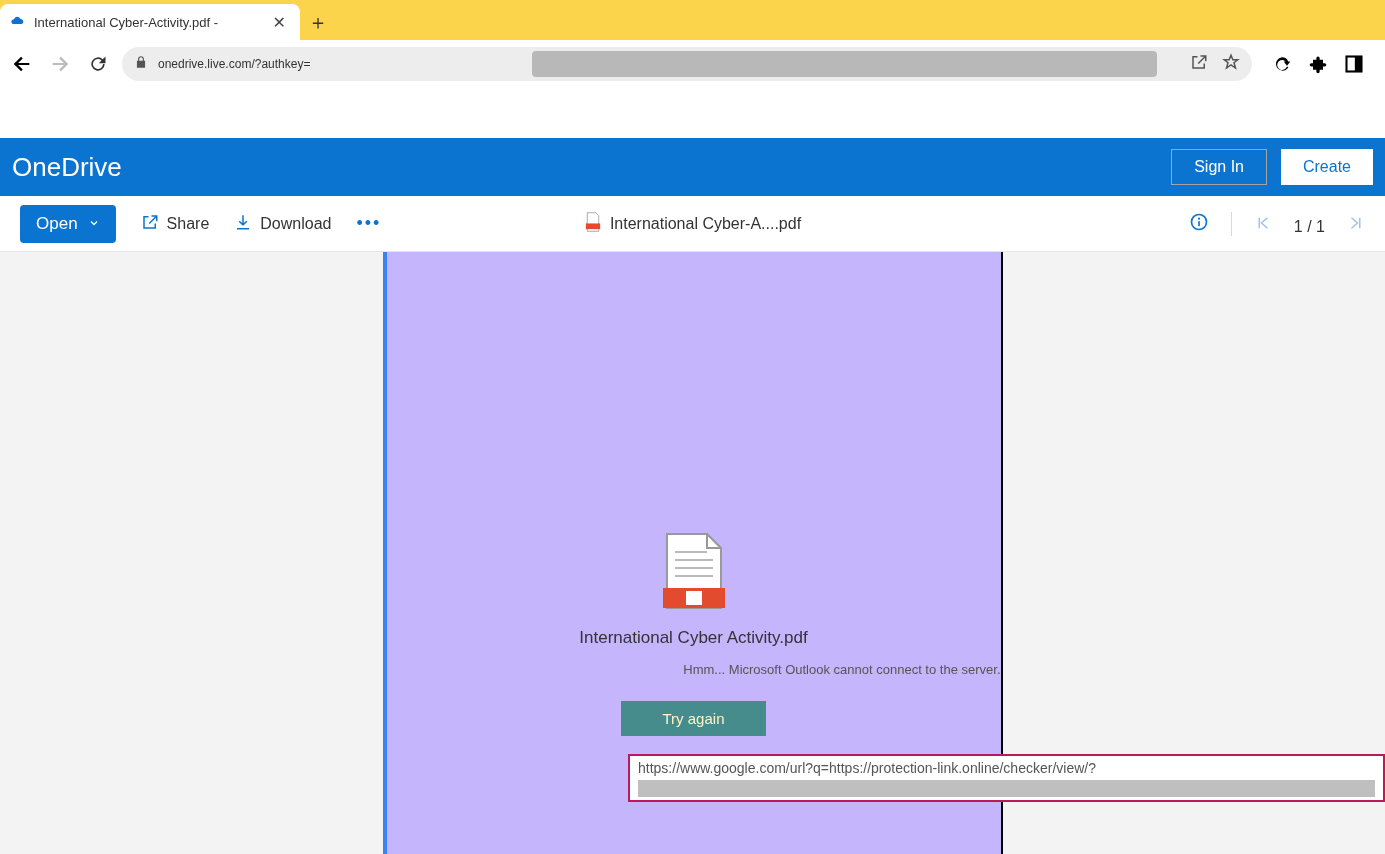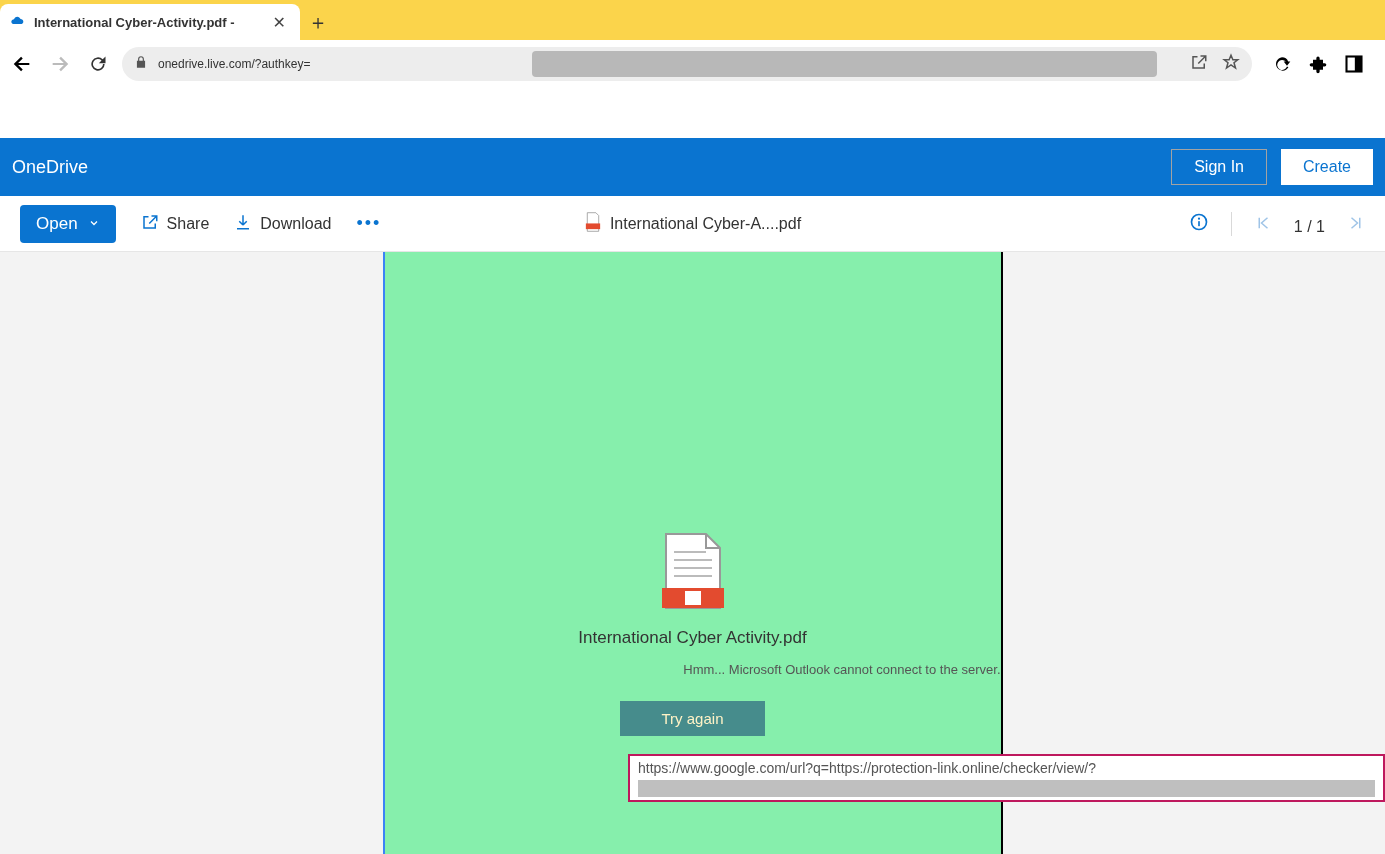--- a/index.html
+++ b/index.html
@@ -2,57 +2,57 @@
 <html><head>
 <meta charset="utf-8">
 <style>
   * { box-sizing: border-box; margin: 0; padding: 0; }
   body { font-family: "Segoe UI", Arial, sans-serif; width: 1385px; height: 854px; background: #fff; overflow: hidden; }
 
   
   .tab-strip { height: 40px; background: #fbd44b; display: flex; align-items: flex-end; }
   .tab { height: 36px; width: 300px; background: #fff; border-radius: 8px 8px 0 0; display: flex; align-items: center; padding: 0 10px; gap: 8px; font-size: 13px; color: #333; }
   .tab .favicon { width: 16px; height: 16px; }
-  .tab .title { flex: 1; white-space: nowrap; overflow: hidden; text-overflow: ellipsis; font-weight: bold; }
+  .tab .title { flex: 1; white-space: nowrap; overflow: hidden; text-overflow: ellipsis; }
   .tab .close { font-size: 16px; color: #444; padding: 0 4px; }
   .newtab { width: 36px; height: 36px; display: flex; align-items: center; justify-content: center; font-size: 20px; color: #333; }
 
   .toolbar-row { height: 48px; display: flex; align-items: center; padding: 0 8px; gap: 10px; background: #fff; }
   .nav-btn { width: 28px; height: 28px; display: flex; align-items: center; justify-content: center; color: #333; }
   .nav-btn.disabled { color: #bbb; }
   .omnibox { flex: 1; max-width: 1130px; height: 34px; background: #ededed; border-radius: 17px; display: flex; align-items: center; padding: 0 12px; gap: 10px; position: relative; }
   .omnibox .url { font-size: 12px; color: #333; white-space: nowrap; }
   .omnibox .mask { position: absolute; left: 410px; right: 95px; top: 4px; bottom: 4px; background: #b8b8b8; border-radius: 4px; }
   .omnibox .right-icons { margin-left: auto; display: flex; gap: 14px; color: #555; z-index: 2; }
   .ext-icons { display: flex; align-items: center; gap: 16px; padding-left: 10px; }
   .ext-icons svg { display: block; }
 
   .pre-onedrive-gap { height: 50px; background: #fff; }
 
   
   .od-header { height: 58px; background: #0a74d0; display: flex; align-items: center; padding: 0 12px; color: #fff; }
-  .od-header .brand { font-size: 18px; font-weight: 300; }
+  .od-header .brand { font-size: 26px; font-weight: 300; }
   .od-header .spacer { flex: 1; }
   .od-btn-outline { border: 1px solid #a3a3a3; color: #fff; background: transparent; height: 36px; padding: 0 22px; font-size: 16px; margin-right: 14px; }
   .od-btn-white { background: #fff; color: #0a74d0; height: 36px; padding: 0 22px; font-size: 16px; }
 
   
   .od-actions { height: 56px; background: #fff; display: flex; align-items: center; padding: 0 20px 0 20px; border-bottom: 1px solid #e6e6e6; gap: 25px; font-size: 16px; color: #0a74d0; }
   .open-btn { background: #0a74d0; color: #fff; height: 38px; padding: 0 16px; border-radius: 4px; display: flex; align-items: center; gap: 10px; font-size: 17px; }
   .action-link { display: flex; align-items: center; gap: 8px; text-align: right; }
   .ellipsis { color: #0a74d0; font-size: 18px; letter-spacing: 2px; }
   .filename-center { position: absolute; left: 0; right: 0; display: flex; justify-content: center; pointer-events: none; }
   .filename-center .inner { display: flex; align-items: center; gap: 8px; color: #333; pointer-events: auto; }
   .od-actions .right { margin-left: auto; display: flex; align-items: flex-end; gap: 22px; color: #8db7de; }
   .divider-v { width: 1px; height: 24px; background: #d9d9d9; }
   .page-counter { color: #333; font-size: 16px; }
 
   
   .viewer { height: 602px; background: #f3f3f3; display: flex; justify-content: center; overflow: hidden; position: relative; }
-  .page { width: 620px; background: #86efac; border-left: 2px solid #3b82f6; border-right: 2px solid #000; position: relative; }
+  .page { width: 620px; background: #c4b5fd; border-left: 4px solid #3b82f6; border-right: 2px solid #000; position: relative; }
 
   .error-box { position: absolute; top: 280px; left: 0; right: 0; text-align: center; }
   .doc-icon-wrap { display: flex; justify-content: center; margin-bottom: 14px; }
   .err-title { font-size: 17px; color: #333; margin-bottom: 14px; }
   .err-sub { font-size: 13px; color: #555; margin-bottom: 24px; text-align: right; }
   .try-btn { background: #468c8c; color: #fff3c6; font-size: 15px; padding: 9px 42px; border: none; }
 
   
   .link-preview { position: absolute; top: 754px; left: 628px; right: 0; height: 48px; background: #fff; border: 2px solid #be185d; font-size: 14px; color: #555; padding: 4px 8px 0 8px; display: flex; flex-direction: column; }
   .link-preview .mask2 { height: 17px; background: #bfbfbf; margin-top: 4px; }

